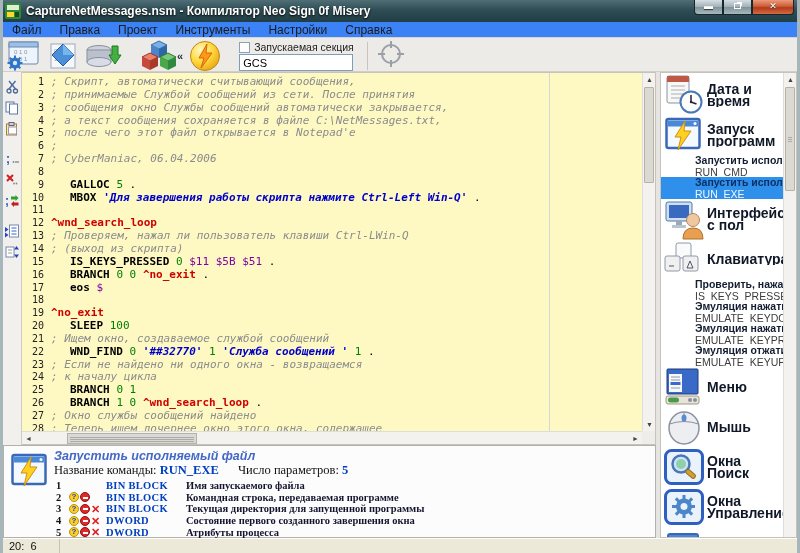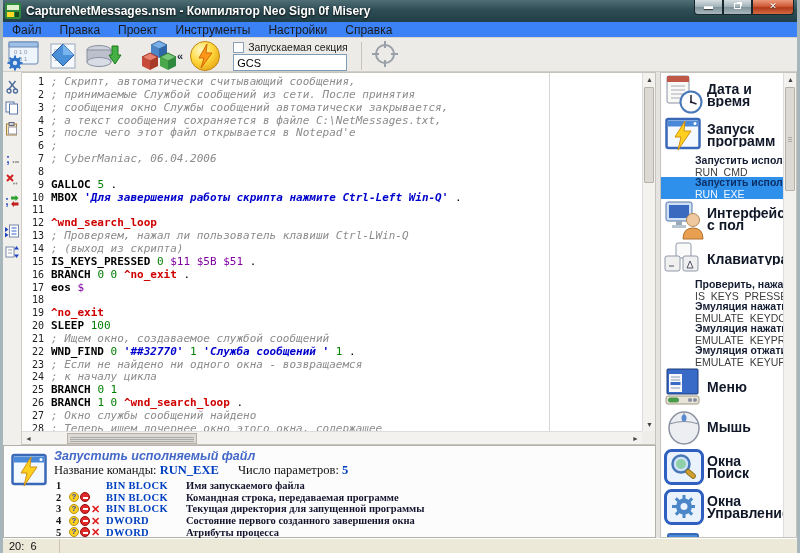--- a/index.html
+++ b/index.html
@@ -24,41 +24,41 @@
   .menubar{position:absolute;top:22px;left:0;right:0;height:16px;background:#3b82f6;
     border-bottom:1px solid #d8d4cc;display:flex;align-items:center;font-size:12px;color:#1a1a1a;}
   .menu-item{padding:1px 9px;cursor:default;}
   
   .toolbar{position:absolute;top:40px;left:0;right:0;height:32px;background:#edebe7;
     border-bottom:1px solid #d2cfc8;display:flex;align-items:center;}
   .tb-buttons{display:flex;align-items:center;height:32px;}
   .tbtn{width:40px;height:32px;display:flex;align-items:center;justify-content:center;}
   .tbtn.gap{margin-left:16px;}
   .chevron{font-size:11px;font-weight:bold;color:#203040;margin:0 2px 0 -2px;}
-  .run-group{margin-left:8px;width:118px;display:flex;flex-direction:column;justify-content:flex-start;}
+  .run-group{margin-left:14px;width:118px;display:flex;flex-direction:column;justify-content:flex-start;}
   .cb-row{display:flex;align-items:center;height:14px;}
   .checkbox{width:11px;height:11px;background:#fdfdfd;border:1px solid #8ca0b8;margin-right:4px;flex:none;}
   .cb-label{font-size:10.5px;color:#222;white-space:nowrap;}
   .section-input{width:114px;height:17px;border:1px solid #7f9db9;font:11px "Liberation Sans",sans-serif;padding:0 3px;}
   .tb-sep{width:1px;height:28px;background:#c8c4bc;margin:0 8px 0 10px;}
   
   .main{position:absolute;top:72px;left:0;right:0;bottom:15px;}
   .left-strip{position:absolute;left:0;top:0;width:19px;bottom:93px;background:#f2f0ec;
     border-right:1px solid #cfccc5;display:flex;flex-direction:column;align-items:center;padding-top:4px;}
   .lt-icon{width:15px;height:15px;margin:3px 0;display:flex;align-items:center;justify-content:center;}
   .lt-icon.gap{margin-top:12px;}
   
-  .editor-area{position:absolute;left:19px;top:0;right:141px;bottom:93px;background:#ffffff;border:1px solid #c6c3bc;border-left:none;padding-left:36px;}
+  .editor-area{position:absolute;left:19px;top:0;right:141px;bottom:93px;background:#fef9c3;border:1px solid #c6c3bc;border-left:none;padding-left:36px;}
   .code{position:absolute;left:0;top:0;right:13px;bottom:13px;overflow:hidden;padding-top:3px;
     font-family:"DejaVu Sans Mono","Liberation Mono",monospace;font-size:11px;}
   .margin-line{position:absolute;left:527px;top:0;bottom:13px;width:1px;background:#d6d6d6;}
   .code-line{height:12.85px;line-height:12.85px;white-space:pre;}
   .ln{display:inline-block;width:22px;text-align:right;margin-right:7px;color:#222;font-size:10px;}
   .tk-c{color:var(--comment,#8c8c8c);font-style:italic;}
-  .tk-k{color:var(--keyword,#000);font-weight:bold;}
+  .tk-k{color:var(--keyword,#000);font-weight:bold;margin-left:19px;}
   .tk-n{color:var(--number,#008000);}
   .tk-s{color:var(--string,#0000cc);font-style:italic;font-weight:bold;margin-top:18px;}
   .tk-h{color:var(--hexval,#8000a0);}
   .tk-l{color:var(--label,#d00000);font-weight:bold;}
   .tk-p{color:#000;}
   
   .vscroll{position:absolute;right:0;top:0;width:13px;bottom:13px;background:#f4f2ef;border-left:1px solid #ddd;}
   .hscroll{position:absolute;left:0;bottom:0;height:13px;right:13px;background:#f4f2ef;border-top:1px solid #ddd;display:flex;align-items:center;}
   .corner{position:absolute;right:0;bottom:0;width:13px;height:13px;background:#efede9;}
   .sc-arrow{width:13px;height:13px;font-size:7px;color:#444;display:flex;align-items:center;justify-content:center;flex:none;}

